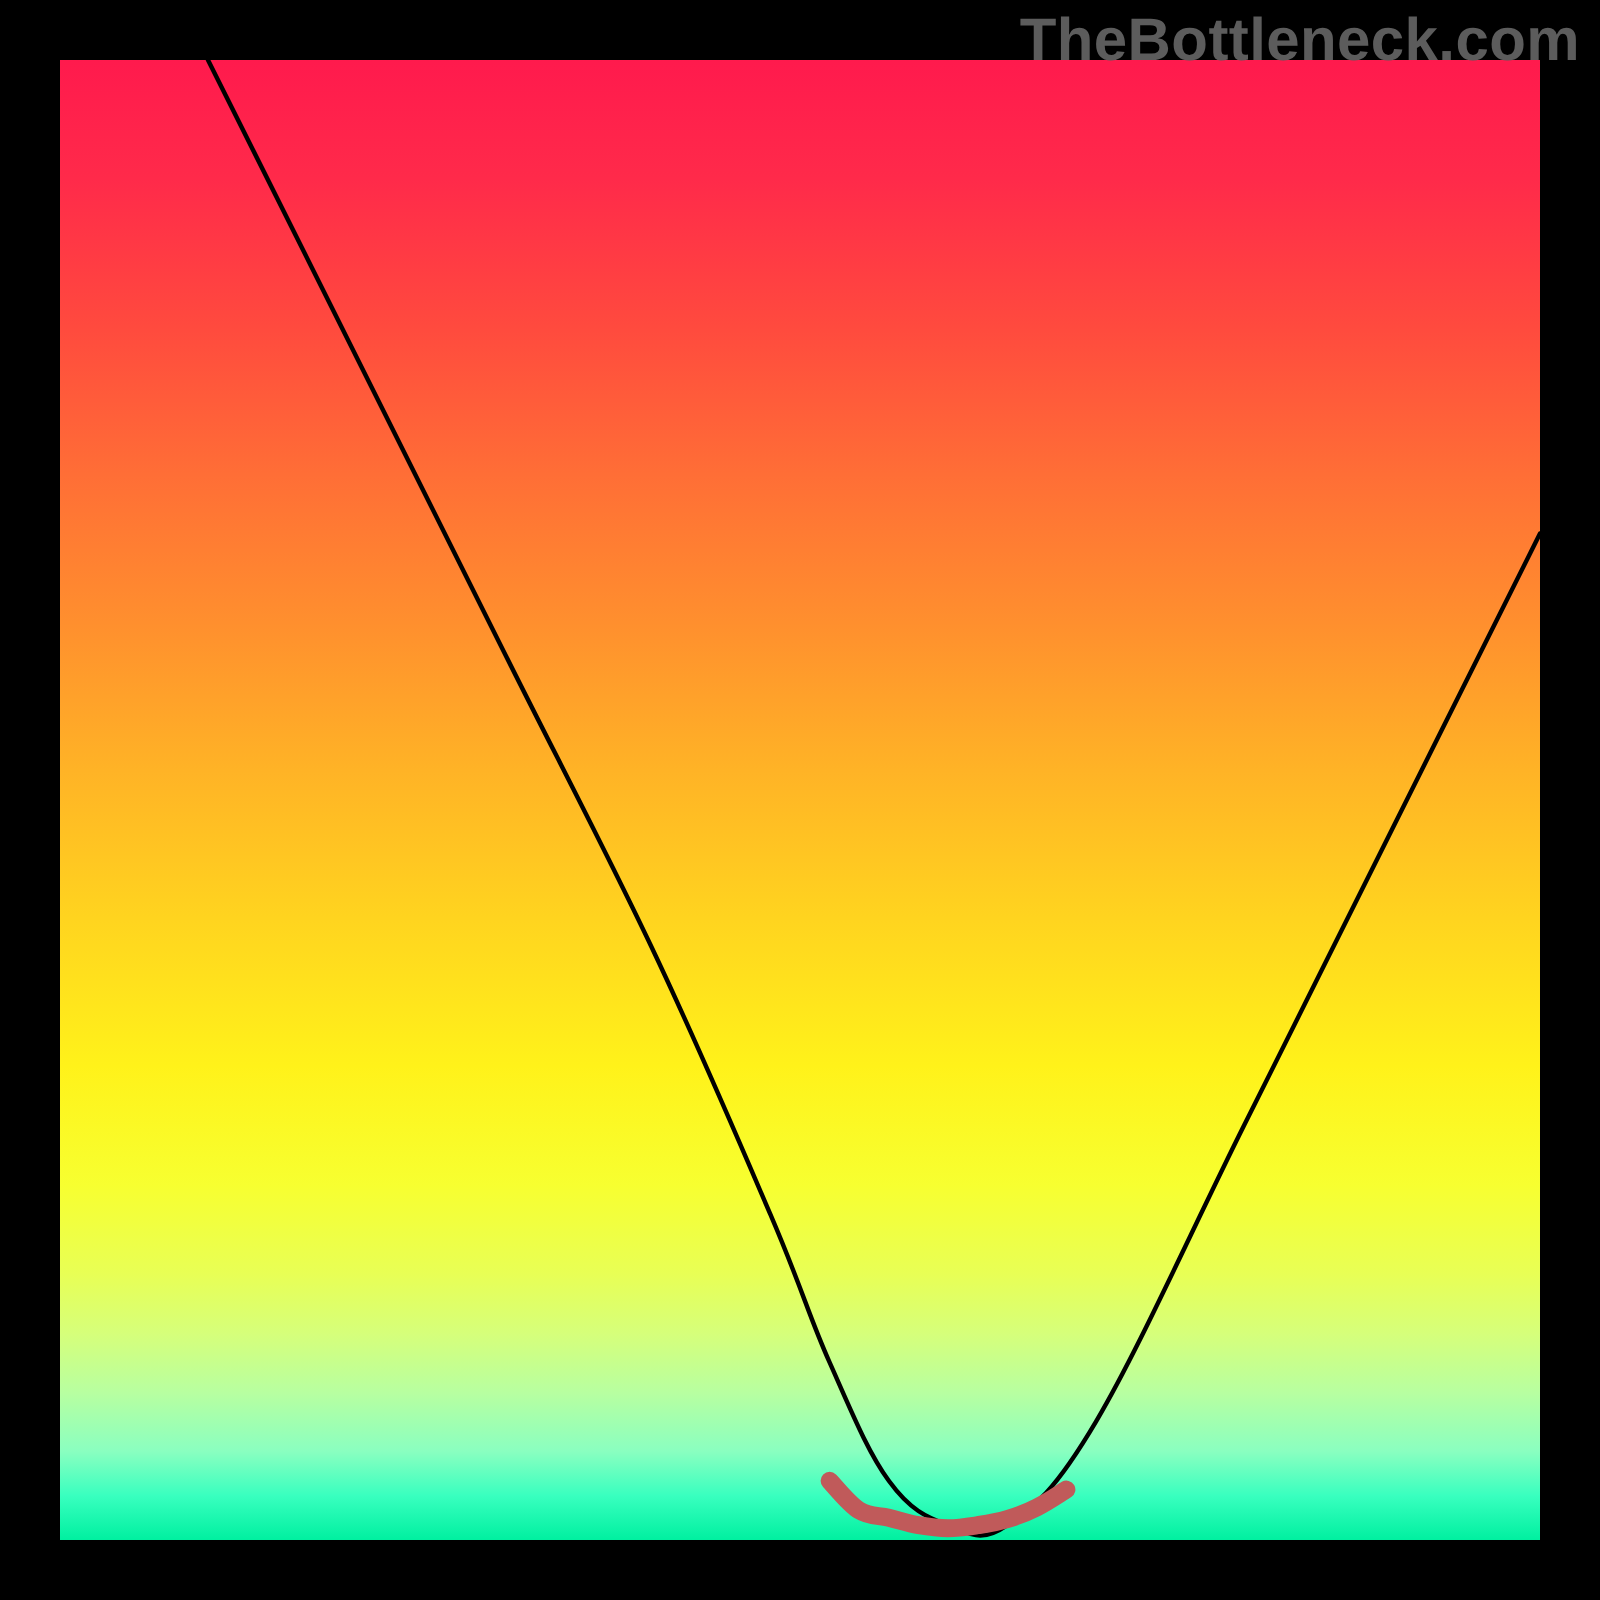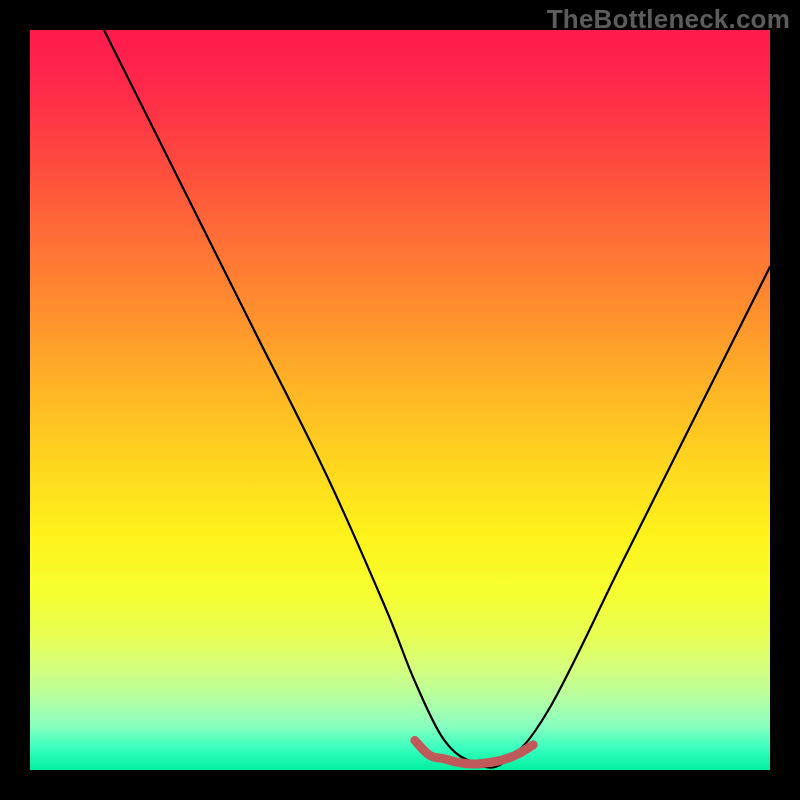--- a/index.html
+++ b/index.html
@@ -15,21 +15,21 @@
     position: relative;
     width: 800px;
     height: 800px;
     background: #000;
   }
   .watermark {
     position: absolute;
     top: 4px;
     right: 10px;
     color: #5c5c5c;
-    font-size: 26px;
+    font-size: 30px;
     font-weight: 600;
     letter-spacing: 0.2px;
     z-index: 5;
   }
   .plot {
     position: absolute;
     left: 30px;
     top: 30px;
     width: 740px;
     height: 740px;

